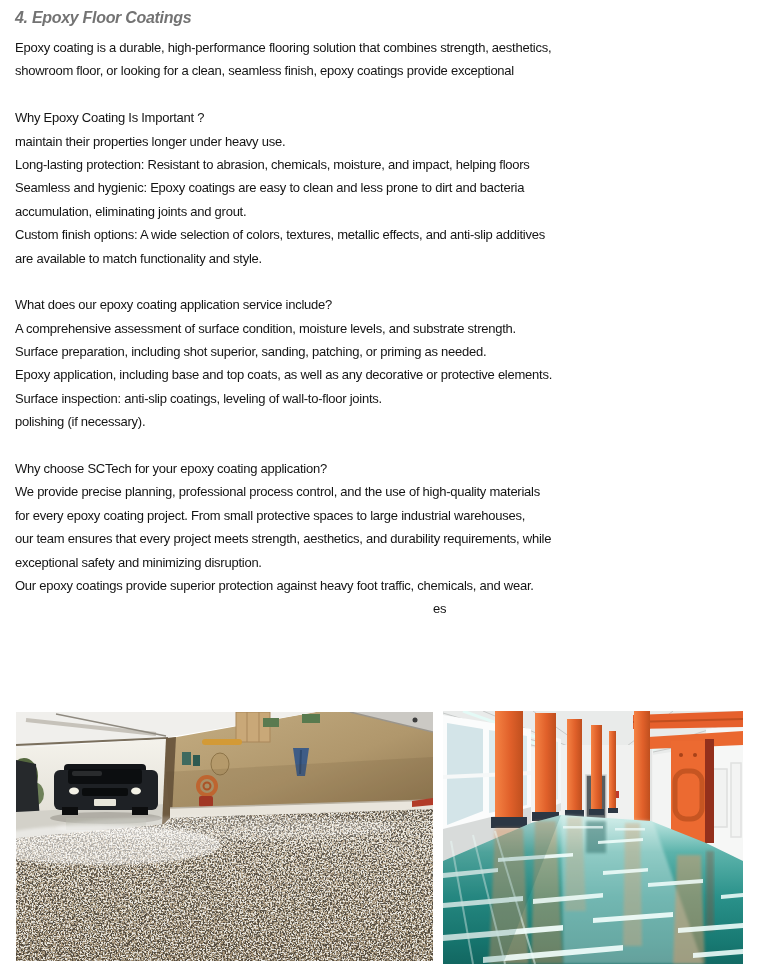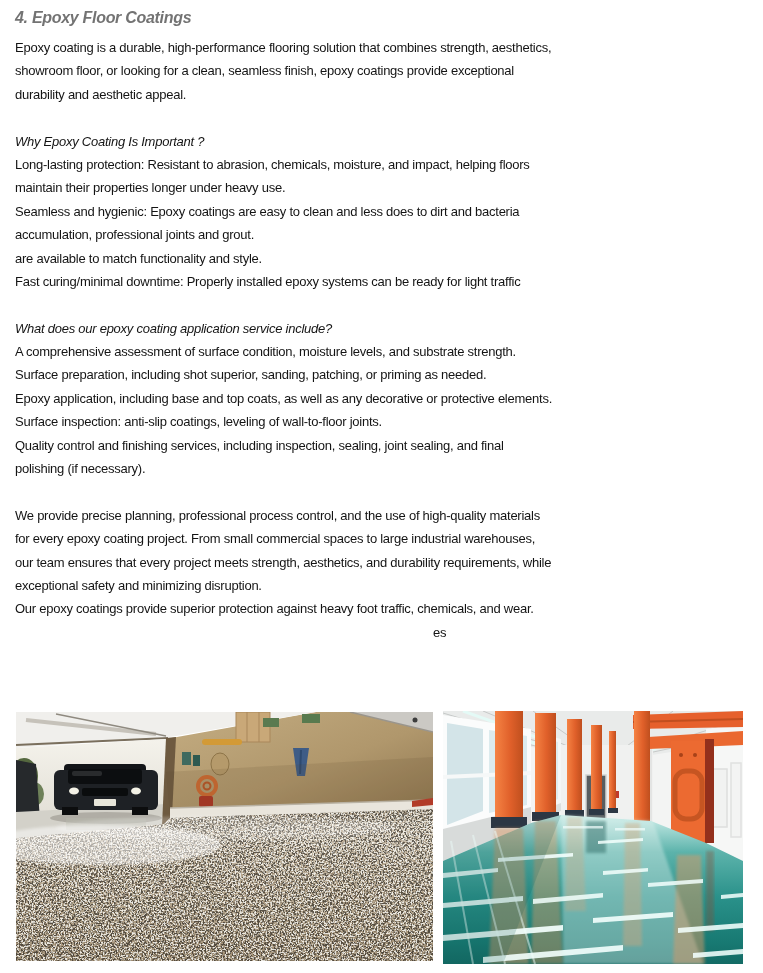--- a/index.html
+++ b/index.html
@@ -12,62 +12,61 @@
     position:absolute;left:15px;top:3px;margin:0;
     font-size:16px;line-height:30px;font-style:italic;font-weight:600;
     letter-spacing:-0.3px;color:#737373;
   }
   .textcol{
     position:absolute;left:15px;top:36px;width:748px;
     font-size:13px;line-height:23.4px;letter-spacing:-0.25px;
     white-space:nowrap;z-index:1;
   }
   .line{height:23.4px;}
-  .h2{font-style:italic;}
+  .h2{}
   .frag{display:inline-block;margin-left:418px;}
   .photo{position:absolute;margin:0;padding:0;z-index:2;line-height:0;}
   .photo-left{left:16px;top:712px;width:417px;height:249px;}
   .photo-right{left:443px;top:711px;width:300px;height:253px;}
 </style>
 </head>
 <body>
 
 <div class="page">
 
   <h1 class="title">4. Epoxy Floor Coatings</h1>
 
   <div class="textcol">
     <div class="line">Epoxy coating is a durable, high-performance flooring solution that combines strength, aesthetics,</div>
     <div class="line">showroom floor, or looking for a clean, seamless finish, epoxy coatings provide exceptional</div>
-    <div class="line">durability and aesthetic appeal.</div>
 
     <div class="line"></div>
 
     <div class="line h2">Why Epoxy Coating Is Important ?</div>
+    <div class="line">maintain their properties longer under heavy use.</div>
     <div class="line">Long-lasting protection: Resistant to abrasion, chemicals, moisture, and impact, helping floors</div>
-    <div class="line">maintain their properties longer under heavy use.</div>
-    <div class="line">Seamless and hygienic: Epoxy coatings are easy to clean and less does to dirt and bacteria</div>
-    <div class="line">accumulation, professional joints and grout.</div>
+    <div class="line">Seamless and hygienic: Epoxy coatings are easy to clean and less prone to dirt and bacteria</div>
+    <div class="line">accumulation, eliminating joints and grout.</div>
+    <div class="line">Custom finish options: A wide selection of colors, textures, metallic effects, and anti-slip additives</div>
     <div class="line">are available to match functionality and style.</div>
-    <div class="line">Fast curing/minimal downtime: Properly installed epoxy systems can be ready for light traffic</div>
 
     <div class="line"></div>
 
     <div class="line h2">What does our epoxy coating application service include?</div>
     <div class="line">A comprehensive assessment of surface condition, moisture levels, and substrate strength.</div>
     <div class="line">Surface preparation, including shot superior, sanding, patching, or priming as needed.</div>
     <div class="line">Epoxy application, including base and top coats, as well as any decorative or protective elements.</div>
     <div class="line">Surface inspection: anti-slip coatings, leveling of wall-to-floor joints.</div>
-    <div class="line">Quality control and finishing services, including inspection, sealing, joint sealing, and final</div>
     <div class="line">polishing (if necessary).</div>
 
     <div class="line"></div>
 
+    <div class="line h2">Why choose SCTech for your epoxy coating application?</div>
     <div class="line">We provide precise planning, professional process control, and the use of high-quality materials</div>
-    <div class="line">for every epoxy coating project. From small commercial spaces to large industrial warehouses,</div>
+    <div class="line">for every epoxy coating project. From small protective spaces to large industrial warehouses,</div>
     <div class="line">our team ensures that every project meets strength, aesthetics, and durability requirements, while</div>
     <div class="line">exceptional safety and minimizing disruption.</div>
     <div class="line">Our epoxy coatings provide superior protection against heavy foot traffic, chemicals, and wear.</div>
 
     <div class="line"><span class="frag">es</span></div>
   </div>
 
   <figure class="photo photo-left">
     <svg viewBox="0 0 417 249" width="417" height="249" xmlns="http://www.w3.org/2000/svg" role="img">
       <defs>

